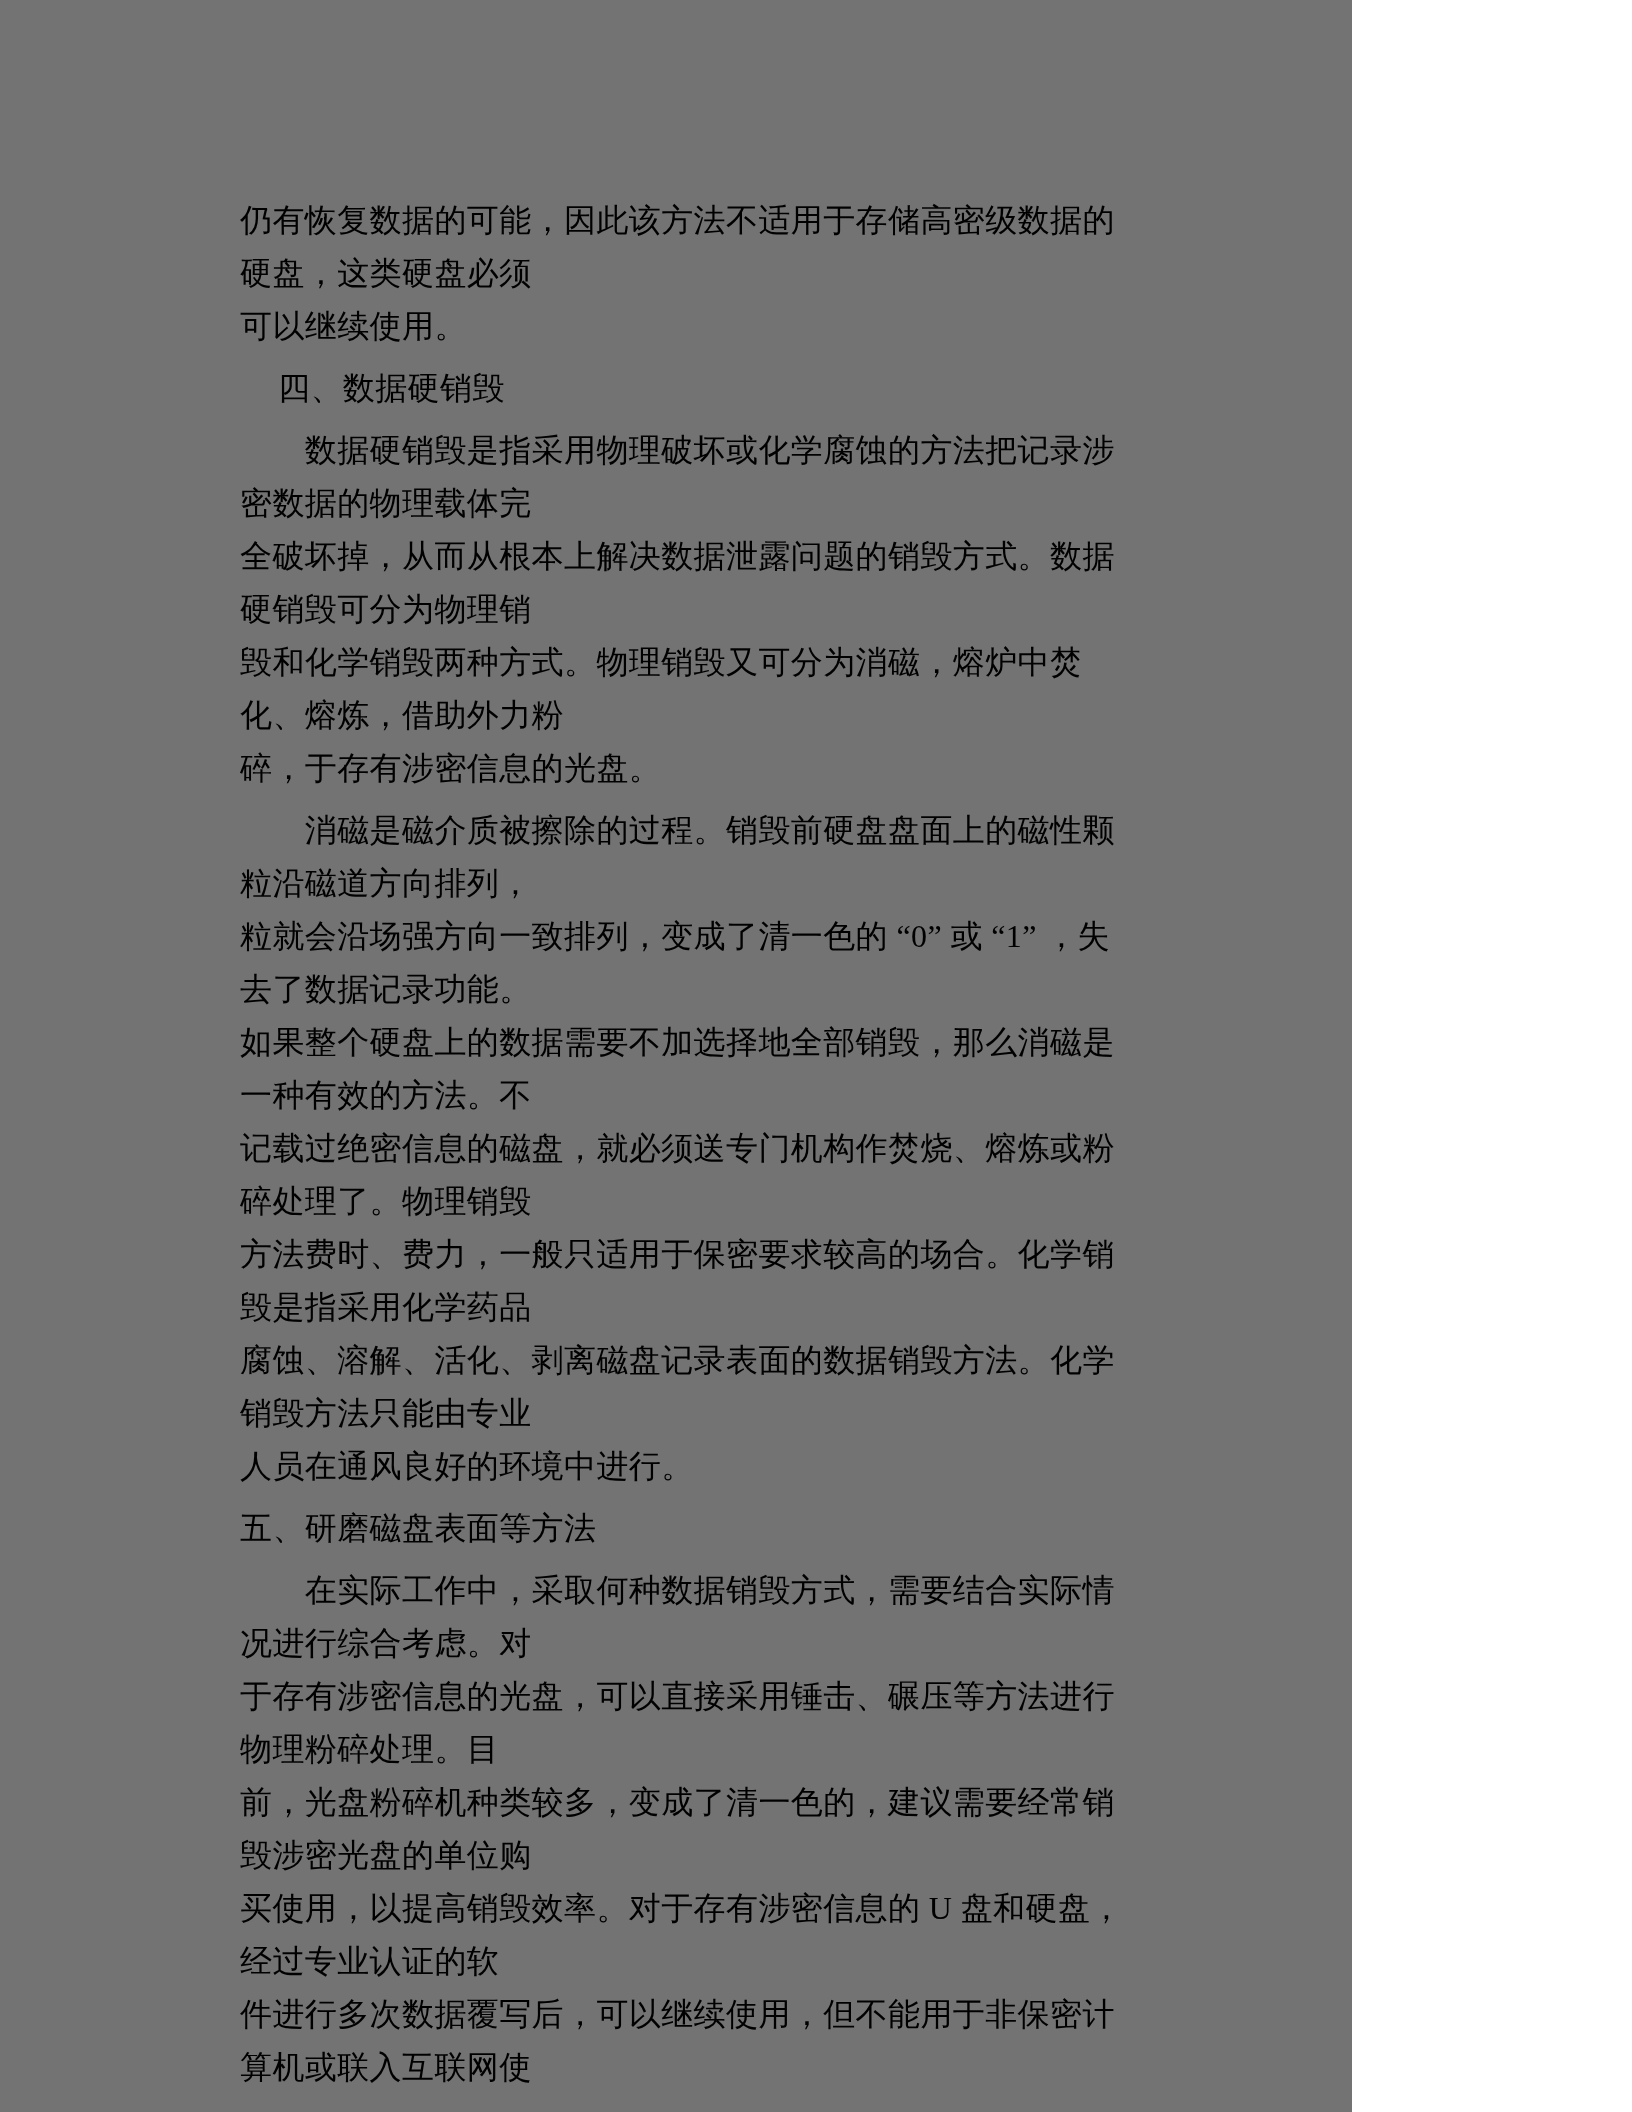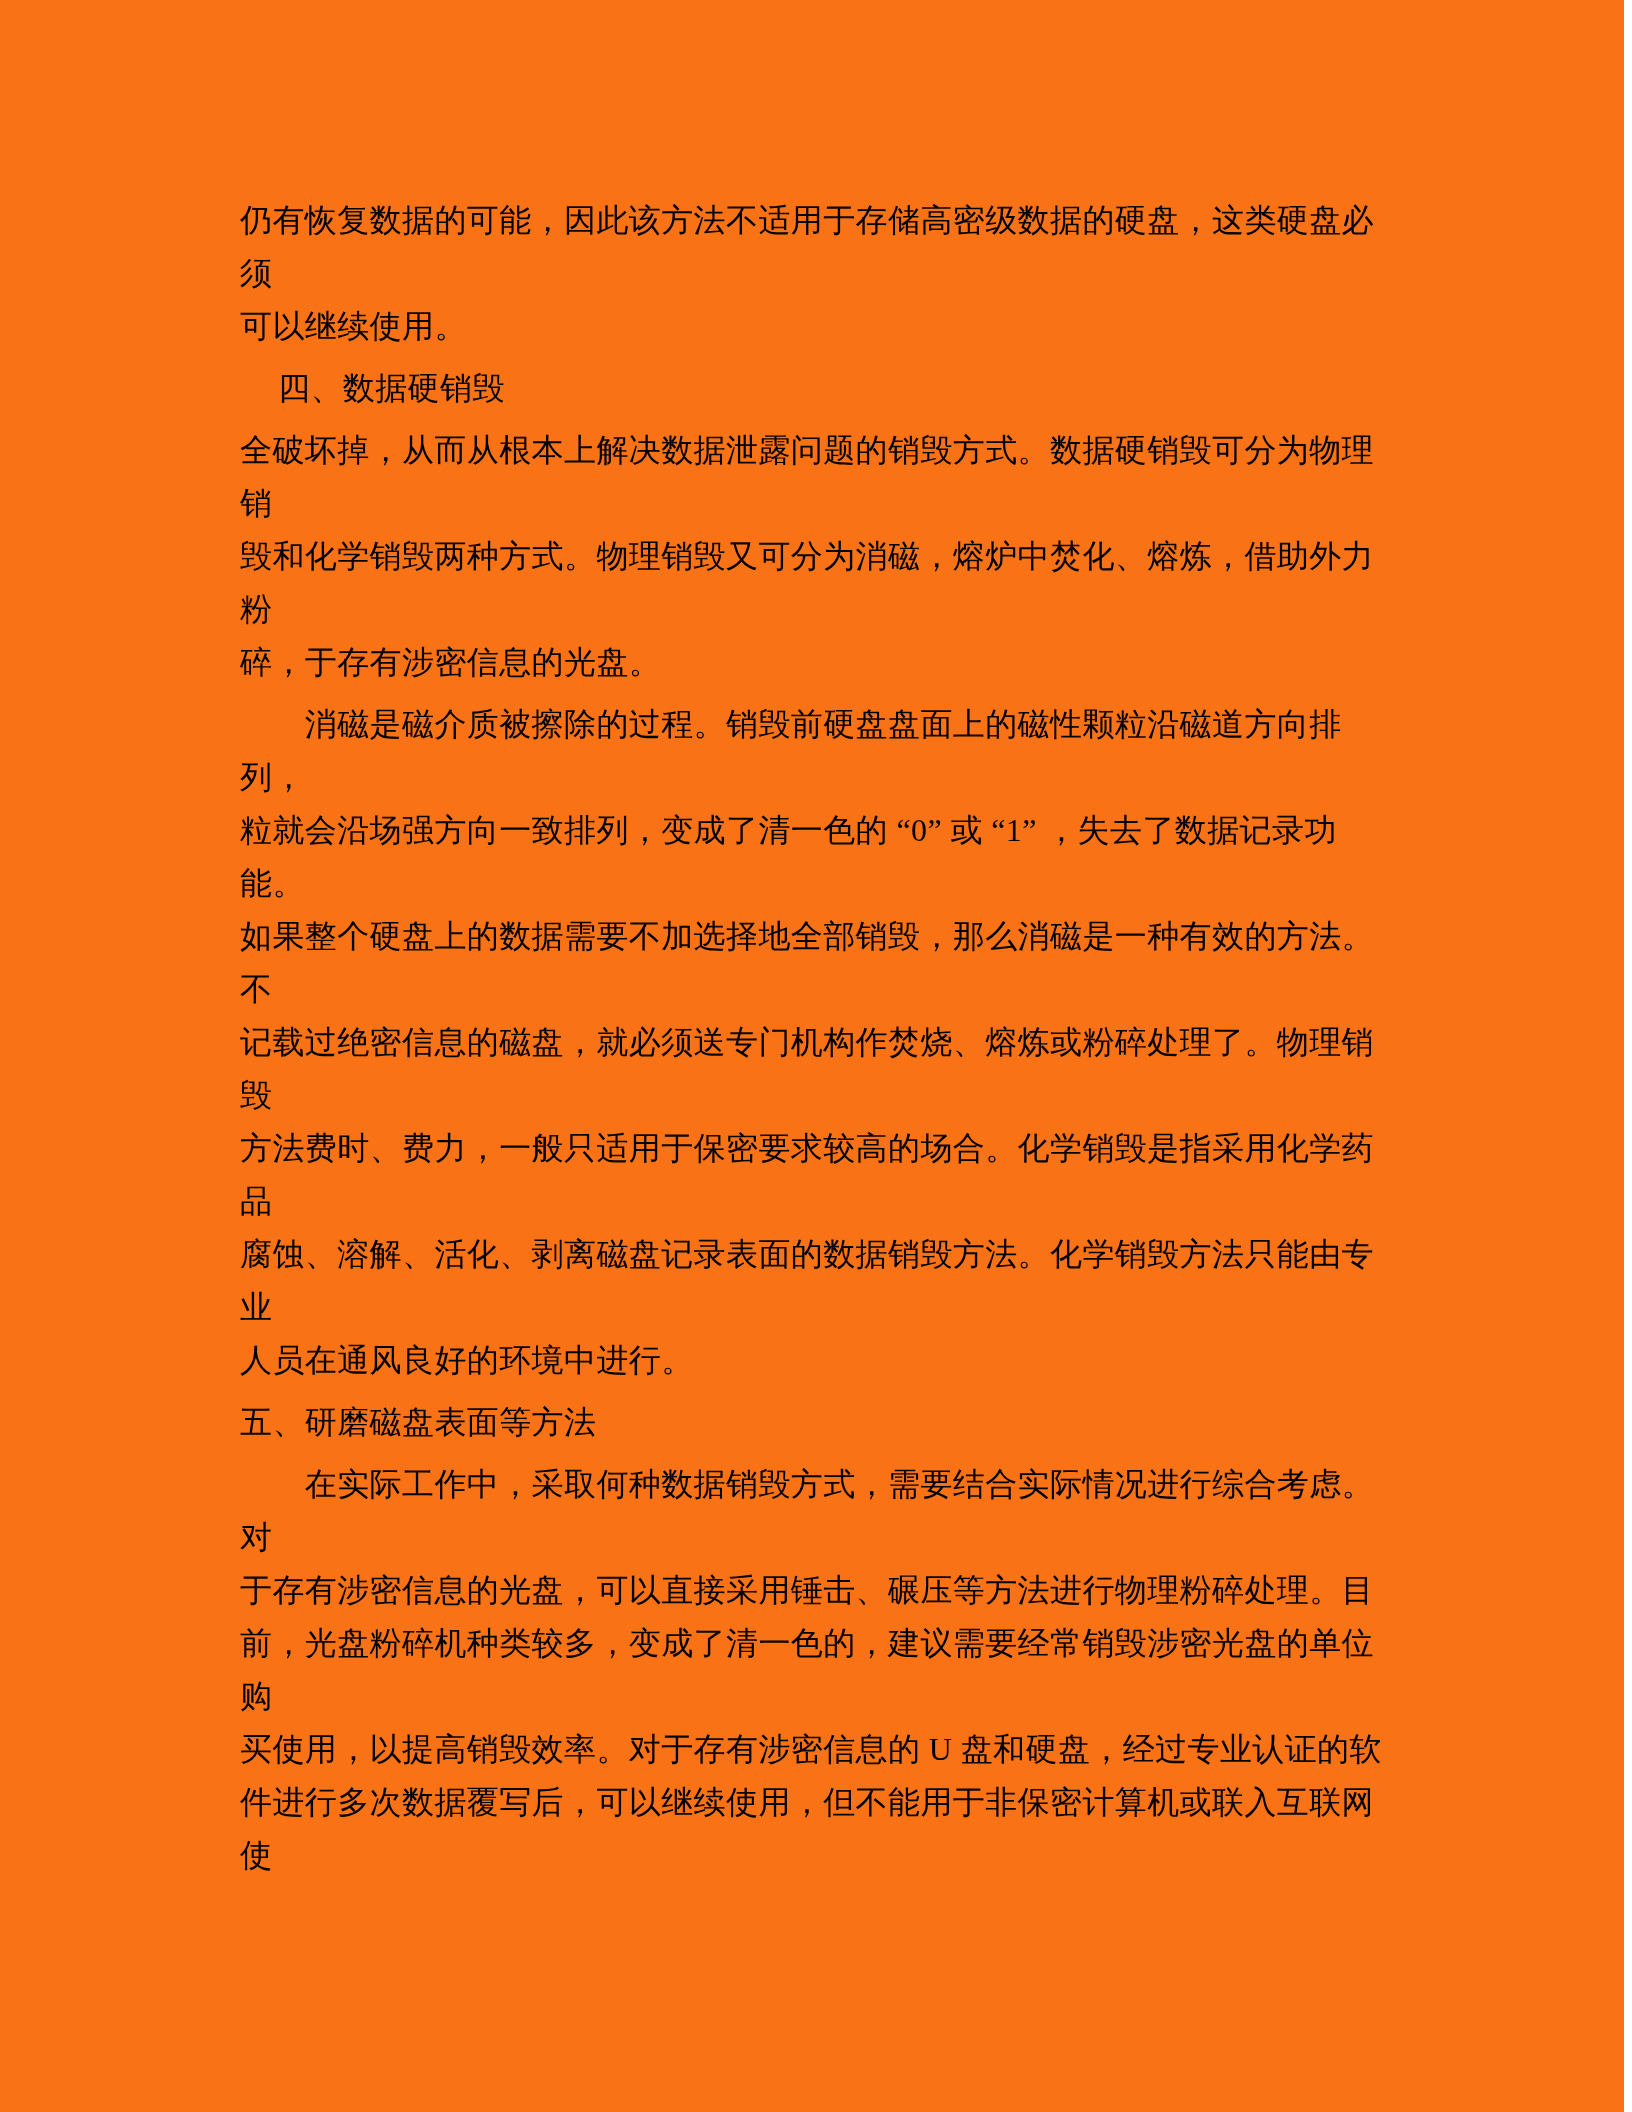--- a/index.html
+++ b/index.html
@@ -2,23 +2,23 @@
 <html><head>
 <meta charset="utf-8">
 <style>
   html, body {
     margin: 0;
     padding: 0;
     background: #ffffff;
   }
   .page {
     position: relative;
-    width: 1624px;
+    width: 1352px;
     height: 2112px;
-    background: #f97316;
+    background: #737373;
     box-sizing: border-box;
     padding: 194px 227px 0 240px;
     font-family: "Liberation Serif", sans-serif;
     font-size: 32px;
     color: #000000;
     overflow: hidden;
   }
   .doc {
     width: 100%;
   }
@@ -41,20 +41,21 @@
 <div class="page">
   <div class="doc">
       <div class="block paragraph">
         <div class="text-line">仍有恢复数据的可能，因此该方法不适用于存储高密级数据的硬盘，这类硬盘必须</div>
         <div class="text-line">可以继续使用。</div>
       </div>
       <div class="block heading indented">
         <div class="text-line">四、数据硬销毁</div>
       </div>
       <div class="block paragraph">
+        <div class="text-line">　　数据硬销毁是指采用物理破坏或化学腐蚀的方法把记录涉密数据的物理载体完</div>
         <div class="text-line">全破坏掉，从而从根本上解决数据泄露问题的销毁方式。数据硬销毁可分为物理销</div>
         <div class="text-line">毁和化学销毁两种方式。物理销毁又可分为消磁，熔炉中焚化、熔炼，借助外力粉</div>
         <div class="text-line">碎，于存有涉密信息的光盘。</div>
       </div>
       <div class="block paragraph">
         <div class="text-line">　　消磁是磁介质被擦除的过程。销毁前硬盘盘面上的磁性颗粒沿磁道方向排列，</div>
         <div class="text-line">粒就会沿场强方向一致排列，变成了清一色的 “0” 或 “1” ，失去了数据记录功能。</div>
         <div class="text-line">如果整个硬盘上的数据需要不加选择地全部销毁，那么消磁是一种有效的方法。不</div>
         <div class="text-line">记载过绝密信息的磁盘，就必须送专门机构作焚烧、熔炼或粉碎处理了。物理销毁</div>
         <div class="text-line">方法费时、费力，一般只适用于保密要求较高的场合。化学销毁是指采用化学药品</div>

